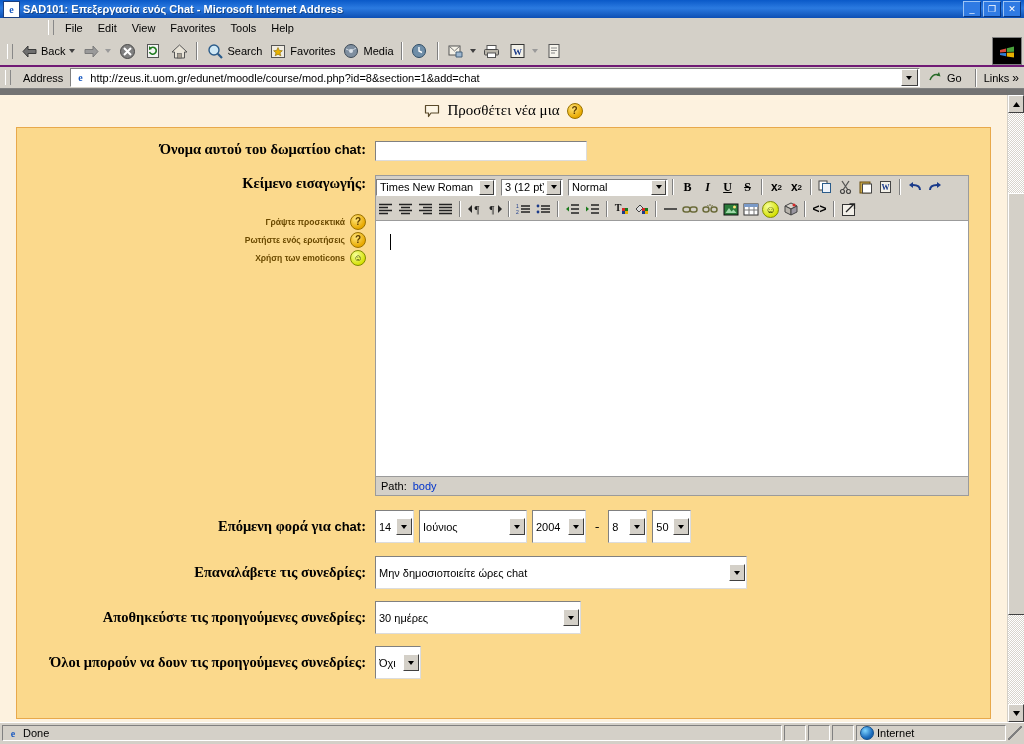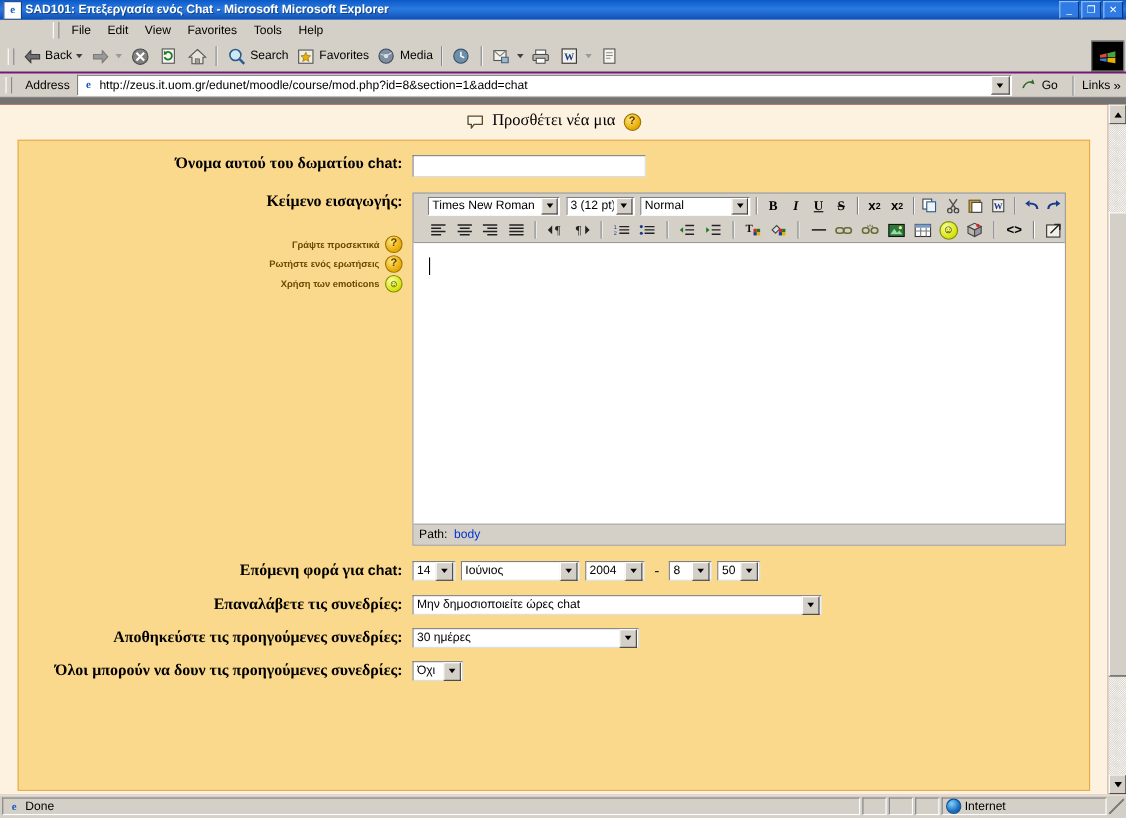--- a/index.html
+++ b/index.html
@@ -80,39 +80,39 @@
     height:592px;box-sizing:border-box;position:relative;}
   .frow{display:flex;align-items:flex-start;margin-bottom:0;}
   .flabel{width:358px;text-align:right;padding-right:9px;box-sizing:border-box;
     font-family:"Liberation Serif",serif;font-size:14.5px;font-weight:bold;color:#000;}
   .flabel .lat{font-family:"Liberation Sans",sans-serif;font-size:13px;font-weight:bold;}
   .fctl{flex:1;}
   .txtinput{width:210px;height:18px;border:1px solid #808080;border-right-color:#dcdcdc;
     border-bottom-color:#dcdcdc;background:#fff;}
   
   .editor{width:594px;border:1px solid #9b9b9b;background:#d4d0c8;box-sizing:border-box;}
-  .ed-row{display:flex;align-items:center;height:22px;padding-left:13px;gap:1px;justify-content:space-between;}
+  .ed-row{display:flex;align-items:center;height:22px;padding-left:0;gap:1px;}
   .ed-sel{height:17px;background:#fff;border:1px solid #808080;border-right-color:#fff;border-bottom-color:#fff;
     display:flex;align-items:center;font-size:11px;padding-left:3px;box-sizing:border-box;}
   .ed-sel .val{flex:1;white-space:nowrap;overflow:hidden;}
   .ed-arrow{width:13px;height:13px;background:#d4d0c8;border:1px solid #fff;border-right-color:#404040;
     border-bottom-color:#404040;display:flex;align-items:center;justify-content:center;margin:0 1px 0 2px;flex:none;}
   .ed-ico{width:19px;height:19px;display:flex;align-items:center;justify-content:center;font-size:12px;}
   .ed-sep{width:1px;height:16px;background:#808080;border-right:1px solid #fff;margin:0 3px;}
   .ed-body{height:255px;background:#fff;border-top:1px solid #9b9b9b;border-bottom:1px solid #9b9b9b;
     position:relative;}
   .caret-line{position:absolute;left:14px;top:13px;width:1px;height:16px;background:#000;}
   .ed-path{height:18px;background:#d4d0c8;display:flex;align-items:center;padding-left:5px;
     font-size:11px;gap:6px;}
   .ed-path .link{color:#0033cc;}
   .helprow{display:flex;align-items:center;justify-content:flex-end;gap:5px;margin-bottom:2px;
     font-size:8.5px;color:#5a3c00;font-family:"Liberation Sans",sans-serif;}
   .helprow .t{color:#6b4a00;}
   
-  .sel{height:18px;background:#fff;border:1px solid #808080;border-right-color:#dcdcdc;
+  .sel{height:33px;background:#fff;border:1px solid #808080;border-right-color:#dcdcdc;
     border-bottom-color:#dcdcdc;display:inline-flex;align-items:center;font-size:11px;
     padding-left:3px;box-sizing:border-box;vertical-align:middle;}
   .sel .val{flex:1;white-space:nowrap;overflow:hidden;}
   .sel .arr{width:14px;height:15px;background:#d4d0c8;border:1px solid #fff;border-right-color:#404040;
     border-bottom-color:#404040;display:flex;align-items:center;justify-content:center;margin:0 1px;flex:none;}
   .tri{width:0;height:0;border-left:3px solid transparent;border-right:3px solid transparent;border-top:4px solid #000;}
   .btn{height:21px;background:#d4d0c8;border:1px solid #fff;border-right-color:#404040;
     border-bottom-color:#404040;font-family:"Liberation Sans",sans-serif;font-size:11.5px;
     display:inline-flex;align-items:center;justify-content:center;box-sizing:border-box;}
   
@@ -123,21 +123,21 @@
   .globe{width:12px;height:12px;border-radius:50%;
     background:radial-gradient(circle at 35% 30%,#7fd4ff,#1e6fbf 60%,#0d4a8c);border:1px solid #11508f;}
   .resize-grip{width:14px;height:14px;margin-left:auto;background:
     linear-gradient(135deg,transparent 45%,#808080 45%,#808080 55%,transparent 55%);}
 </style>
 </head>
 <body>
 
 <div class="titlebar">
   <div class="tb-icon">e</div>
-  <div class="tb-title">SAD101: Επεξεργασία ενός Chat - Microsoft Microsoft Explorer</div>
+  <div class="tb-title">SAD101: Επεξεργασία ενός Chat - Microsoft Internet Address</div>
   <div class="tb-buttons">
     <div class="tb-btn">_</div>
     <div class="tb-btn">❐</div>
     <div class="tb-btn">✕</div>
   </div>
 </div>
 
 <div class="mb-row">
   <div class="menubar" style="flex:1;border-bottom:none;">
     <div class="mb-grip"></div>

